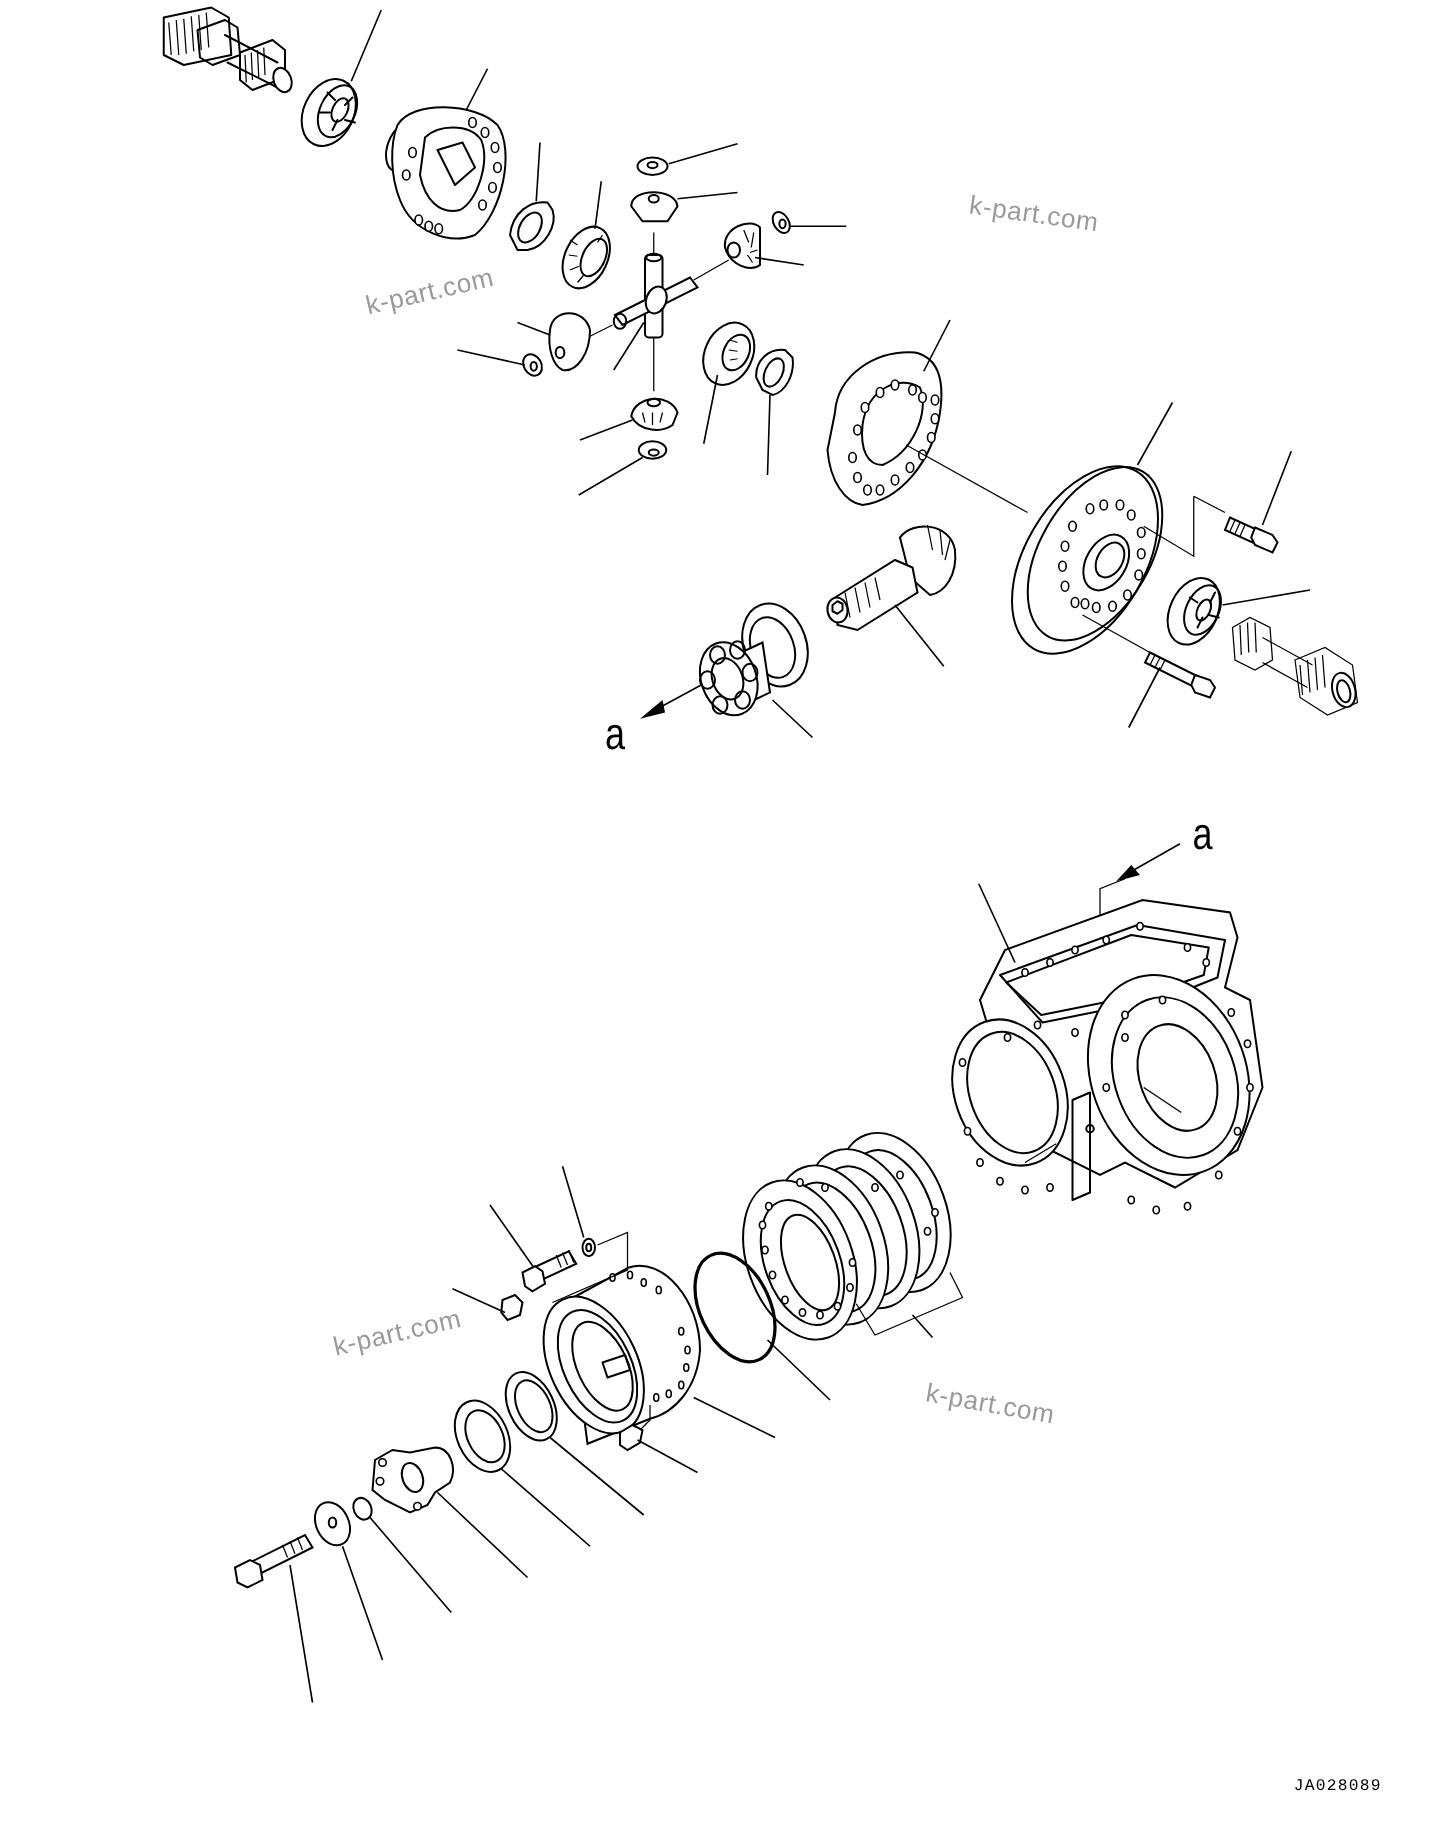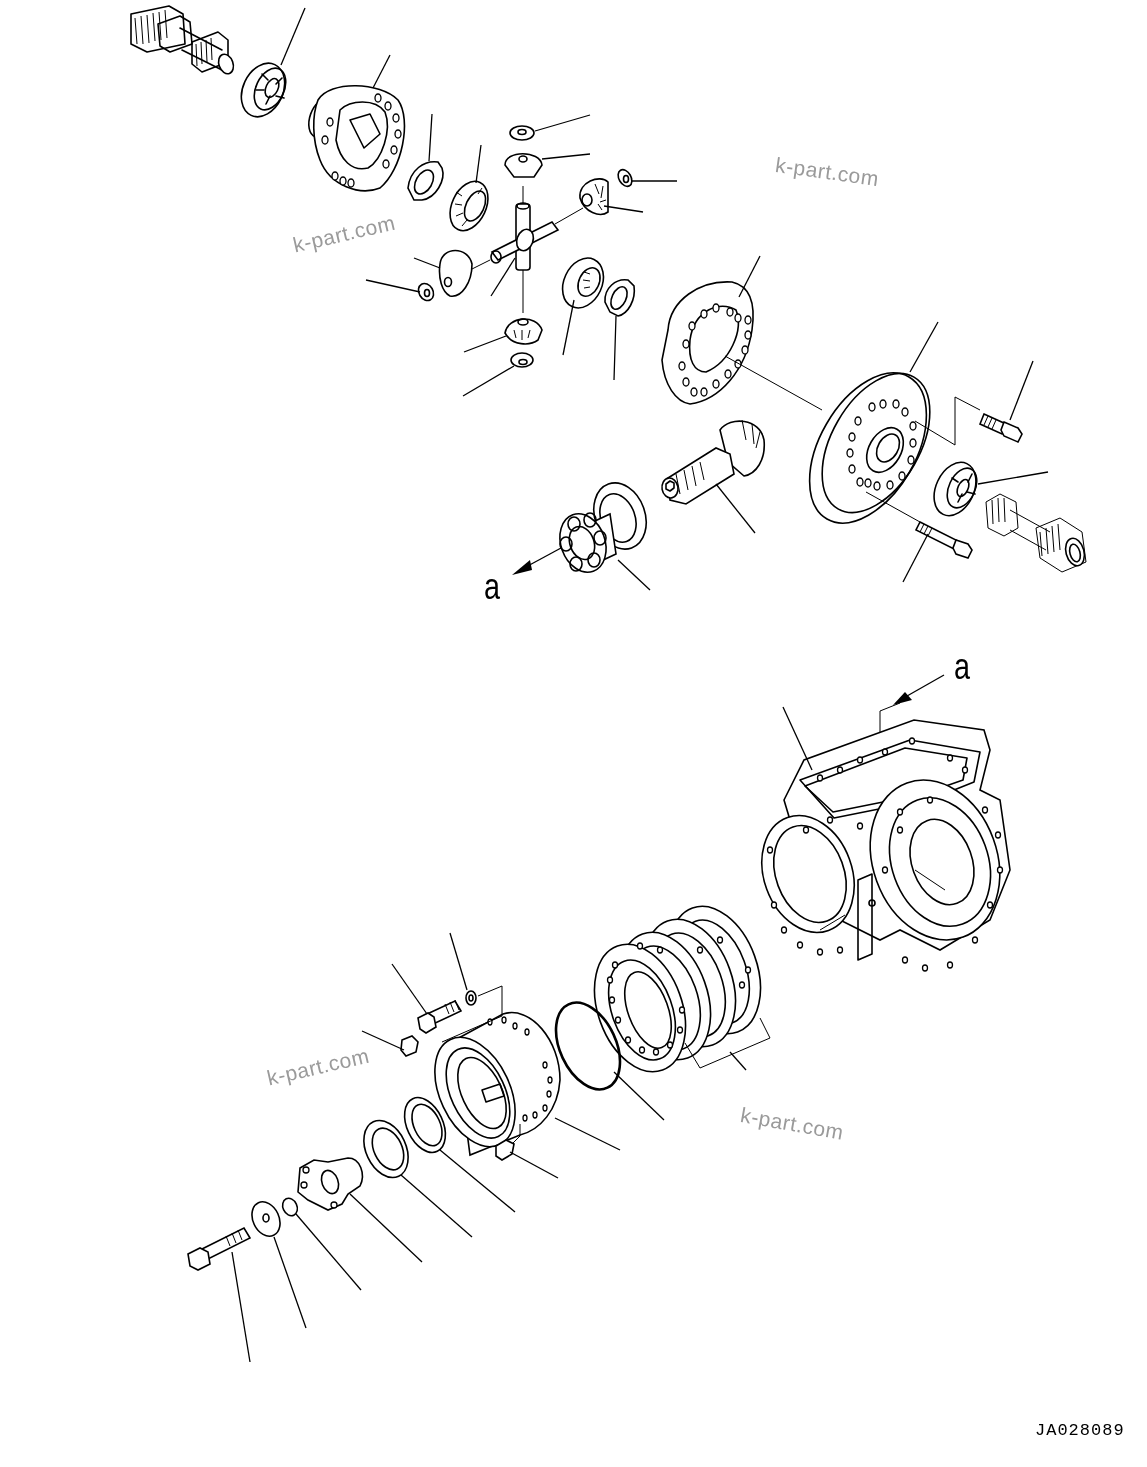--- a/index.html
+++ b/index.html
@@ -5,21 +5,21 @@
   html, body { margin:0; padding:0; background:#ffffff; }
   body { width:1147px; height:1467px; position:relative; overflow:hidden; font-family:"Liberation Sans", sans-serif; }
   #diagram { position:absolute; left:0; top:0; width:1147px; height:1467px; }
   .ln { stroke:#000; fill:none; stroke-width:1.6; stroke-linejoin:round; stroke-linecap:round; }
   .thin { stroke:#000; fill:none; stroke-width:1; }
   .lead { stroke:#000; fill:none; stroke-width:1.3; }
   .fillw { fill:#fff; stroke:#000; stroke-width:1.6; }
   .hole { fill:#fff; stroke:#000; stroke-width:1.3; }
   .wm { position:absolute; color:#9a9a9a; font-family:"Liberation Sans", sans-serif; font-size:21px; letter-spacing:0.5px; white-space:nowrap; }
   .ref { position:absolute; font-family:"Liberation Sans", sans-serif; font-size:36px; color:#000; transform:scaleX(0.8); transform-origin:left top; }
-  .code { position:absolute; left:1035px; top:1421px; font-family:"Liberation Mono", monospace; font-size:17px; letter-spacing:1px; color:#000; }
+  .code { position:absolute; left:1035px; top:1421px; font-family:"Liberation Mono", monospace; font-size:13px; letter-spacing:1px; color:#000; }
 </style>
 </head>
 <body>
 
 <svg id="diagram" viewBox="0 0 1147 1467" xmlns="http://www.w3.org/2000/svg">
 
   <g>
     <path class="ln" d="M131,14 l38,-8 l14,8 l2,30 l-38,8 l-16,-8 z"></path>
     <path class="thin" d="M135,18 l2,26 M141,16 l2,28 M147,15 l2,28 M153,13 l2,28 M159,12 l2,28 M165,10 l2,28"></path>
     <path class="ln" d="M158,24 l22,-8 l10,6 l2,22 l-22,8 l-10,-6 z"></path>

